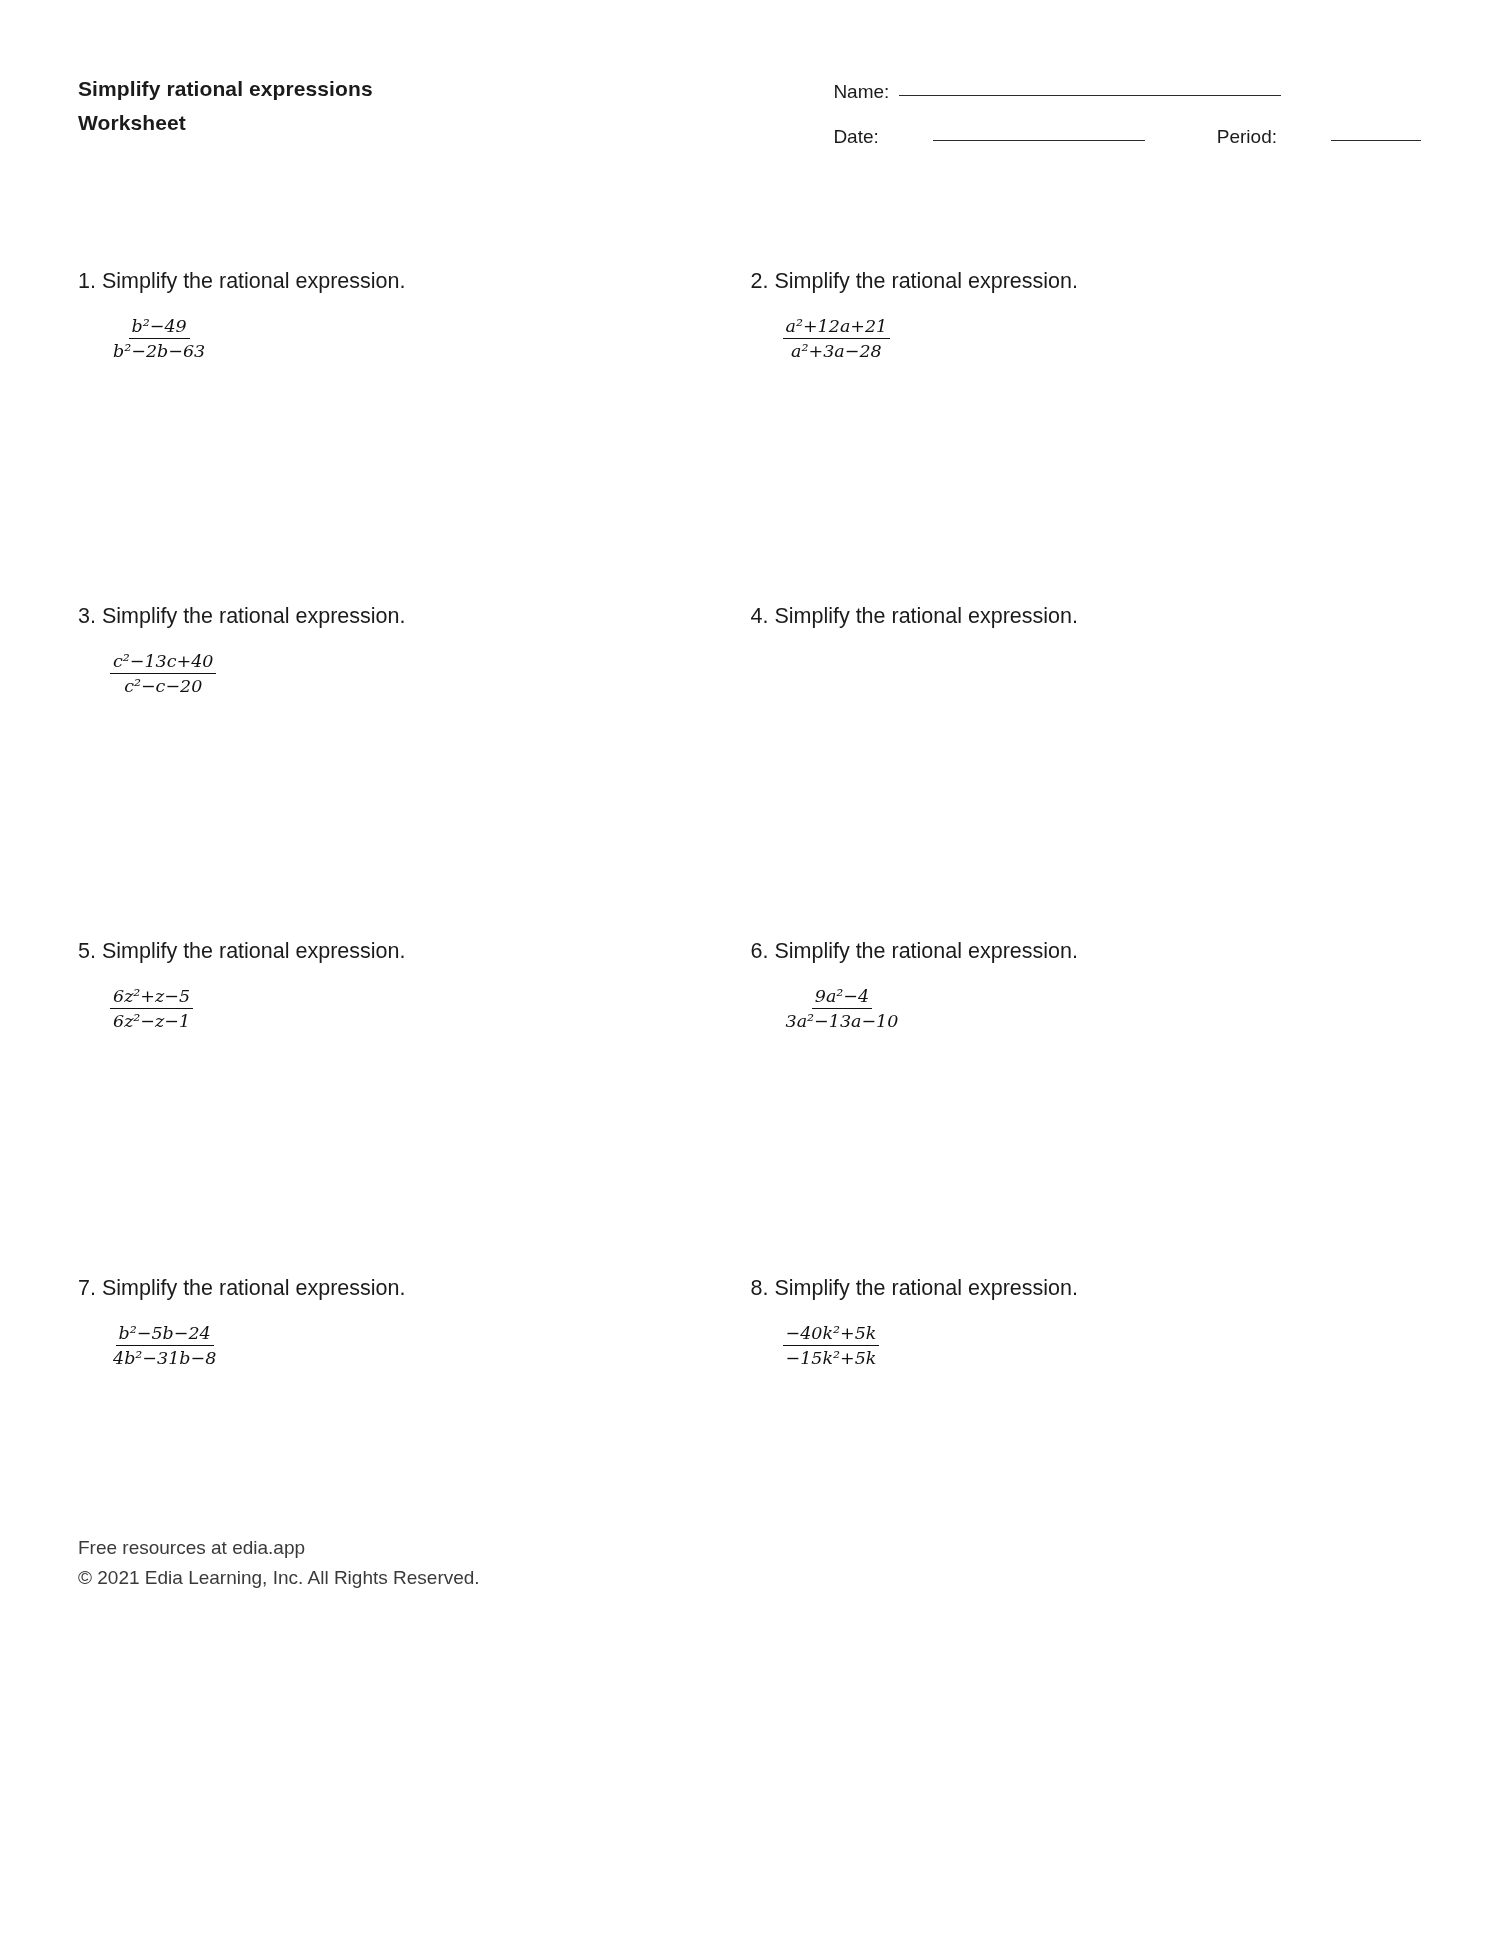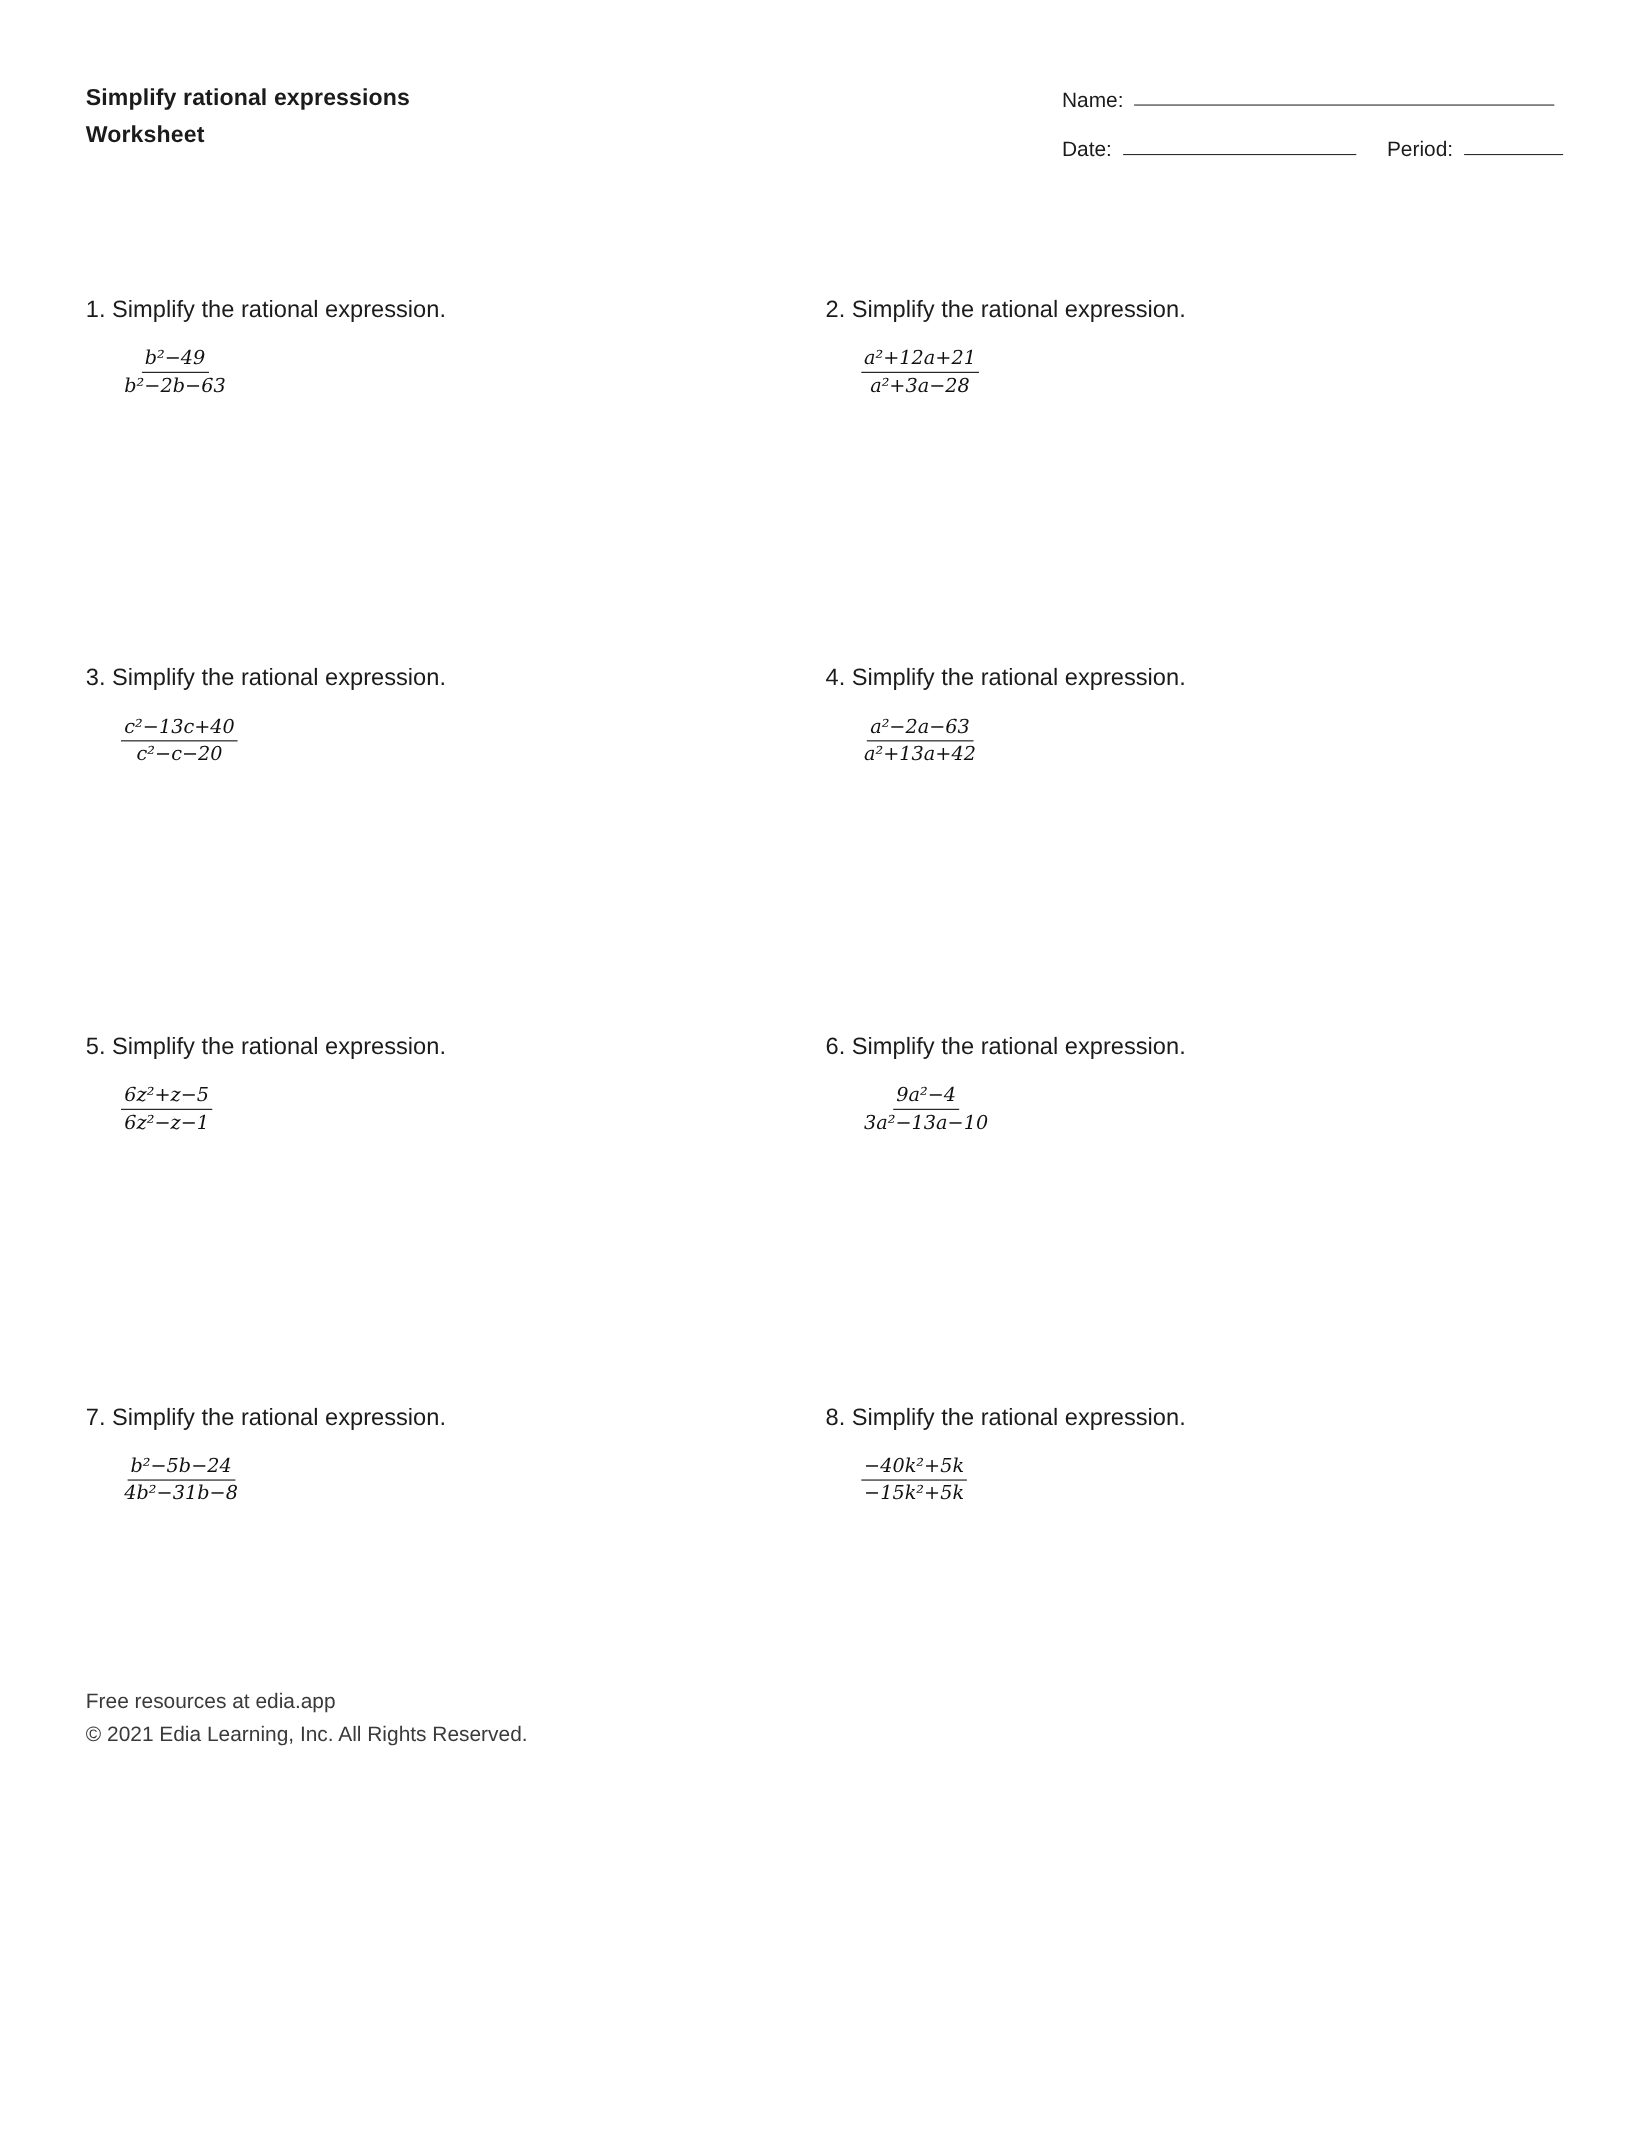--- a/index.html
+++ b/index.html
@@ -46,21 +46,21 @@
     margin-top: 10px;
     margin-right: 2px;
     font-size: 19px;
     line-height: 1.0;
   }
   .meta-row {
     display: flex;
     align-items: flex-end;
     white-space: nowrap;
   }
-  .meta-row.second { margin-top: 26px; }
+  .meta-row.second { margin-top: 26px; gap: 44px; }
   .meta-label {
     font-size: 19px;
     color: #1b1b1b;
   }
   .rule {
     display: inline-block;
     border-bottom: 1.6px solid #2b2b2b;
     margin: 0 0 5px 10px;
   }
   .rule.name   { width: 382px; }
@@ -183,26 +183,20 @@
         <div class="prompt">3. Simplify the rational expression.</div>
         <div class="mathwrap">
           <span class="frac">
             <span class="num">c²−13c+40</span>
             <span class="den">c²−c−20</span>
           </span>
         </div>
       </div>
       <div class="cell">
         <div class="prompt">4. Simplify the rational expression.</div>
-        <div class="mathwrap">
-          <span class="frac">
-            <span class="num">a²−2a−63</span>
-            <span class="den">a²+13a+42</span>
-          </span>
-        </div>
       </div>
     </div>
 
     <div class="row r3">
       <div class="cell">
         <div class="prompt">5. Simplify the rational expression.</div>
         <div class="mathwrap">
           <span class="frac">
             <span class="num">6z²+z−5</span>
             <span class="den">6z²−z−1</span>

